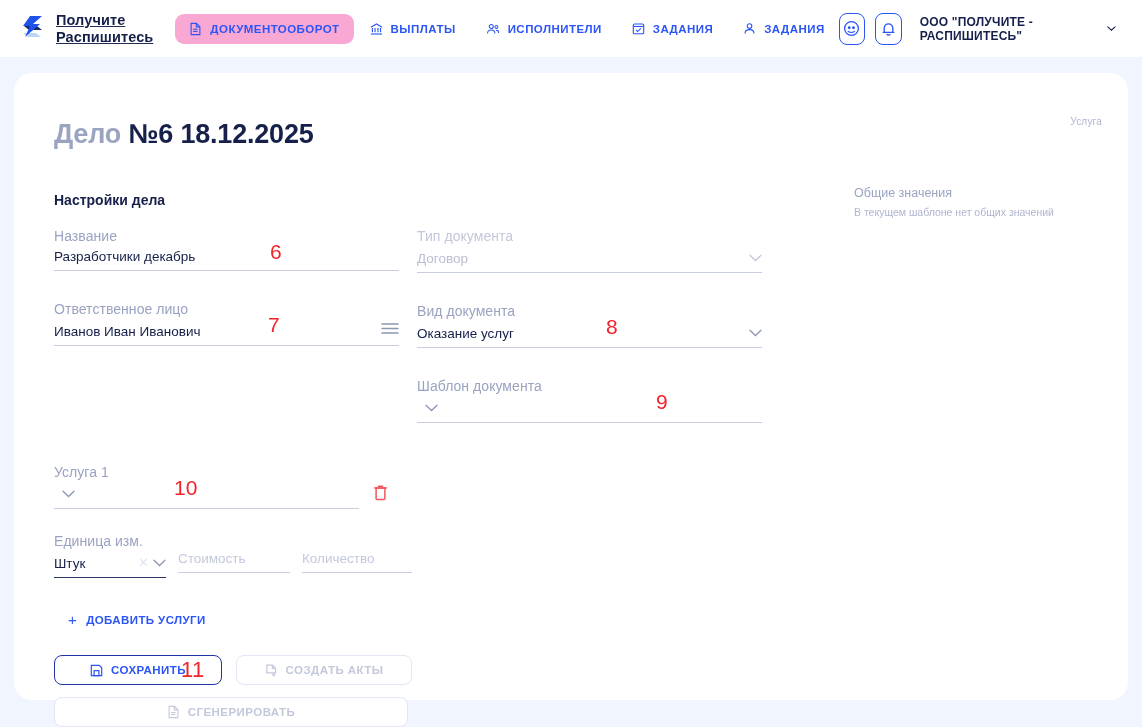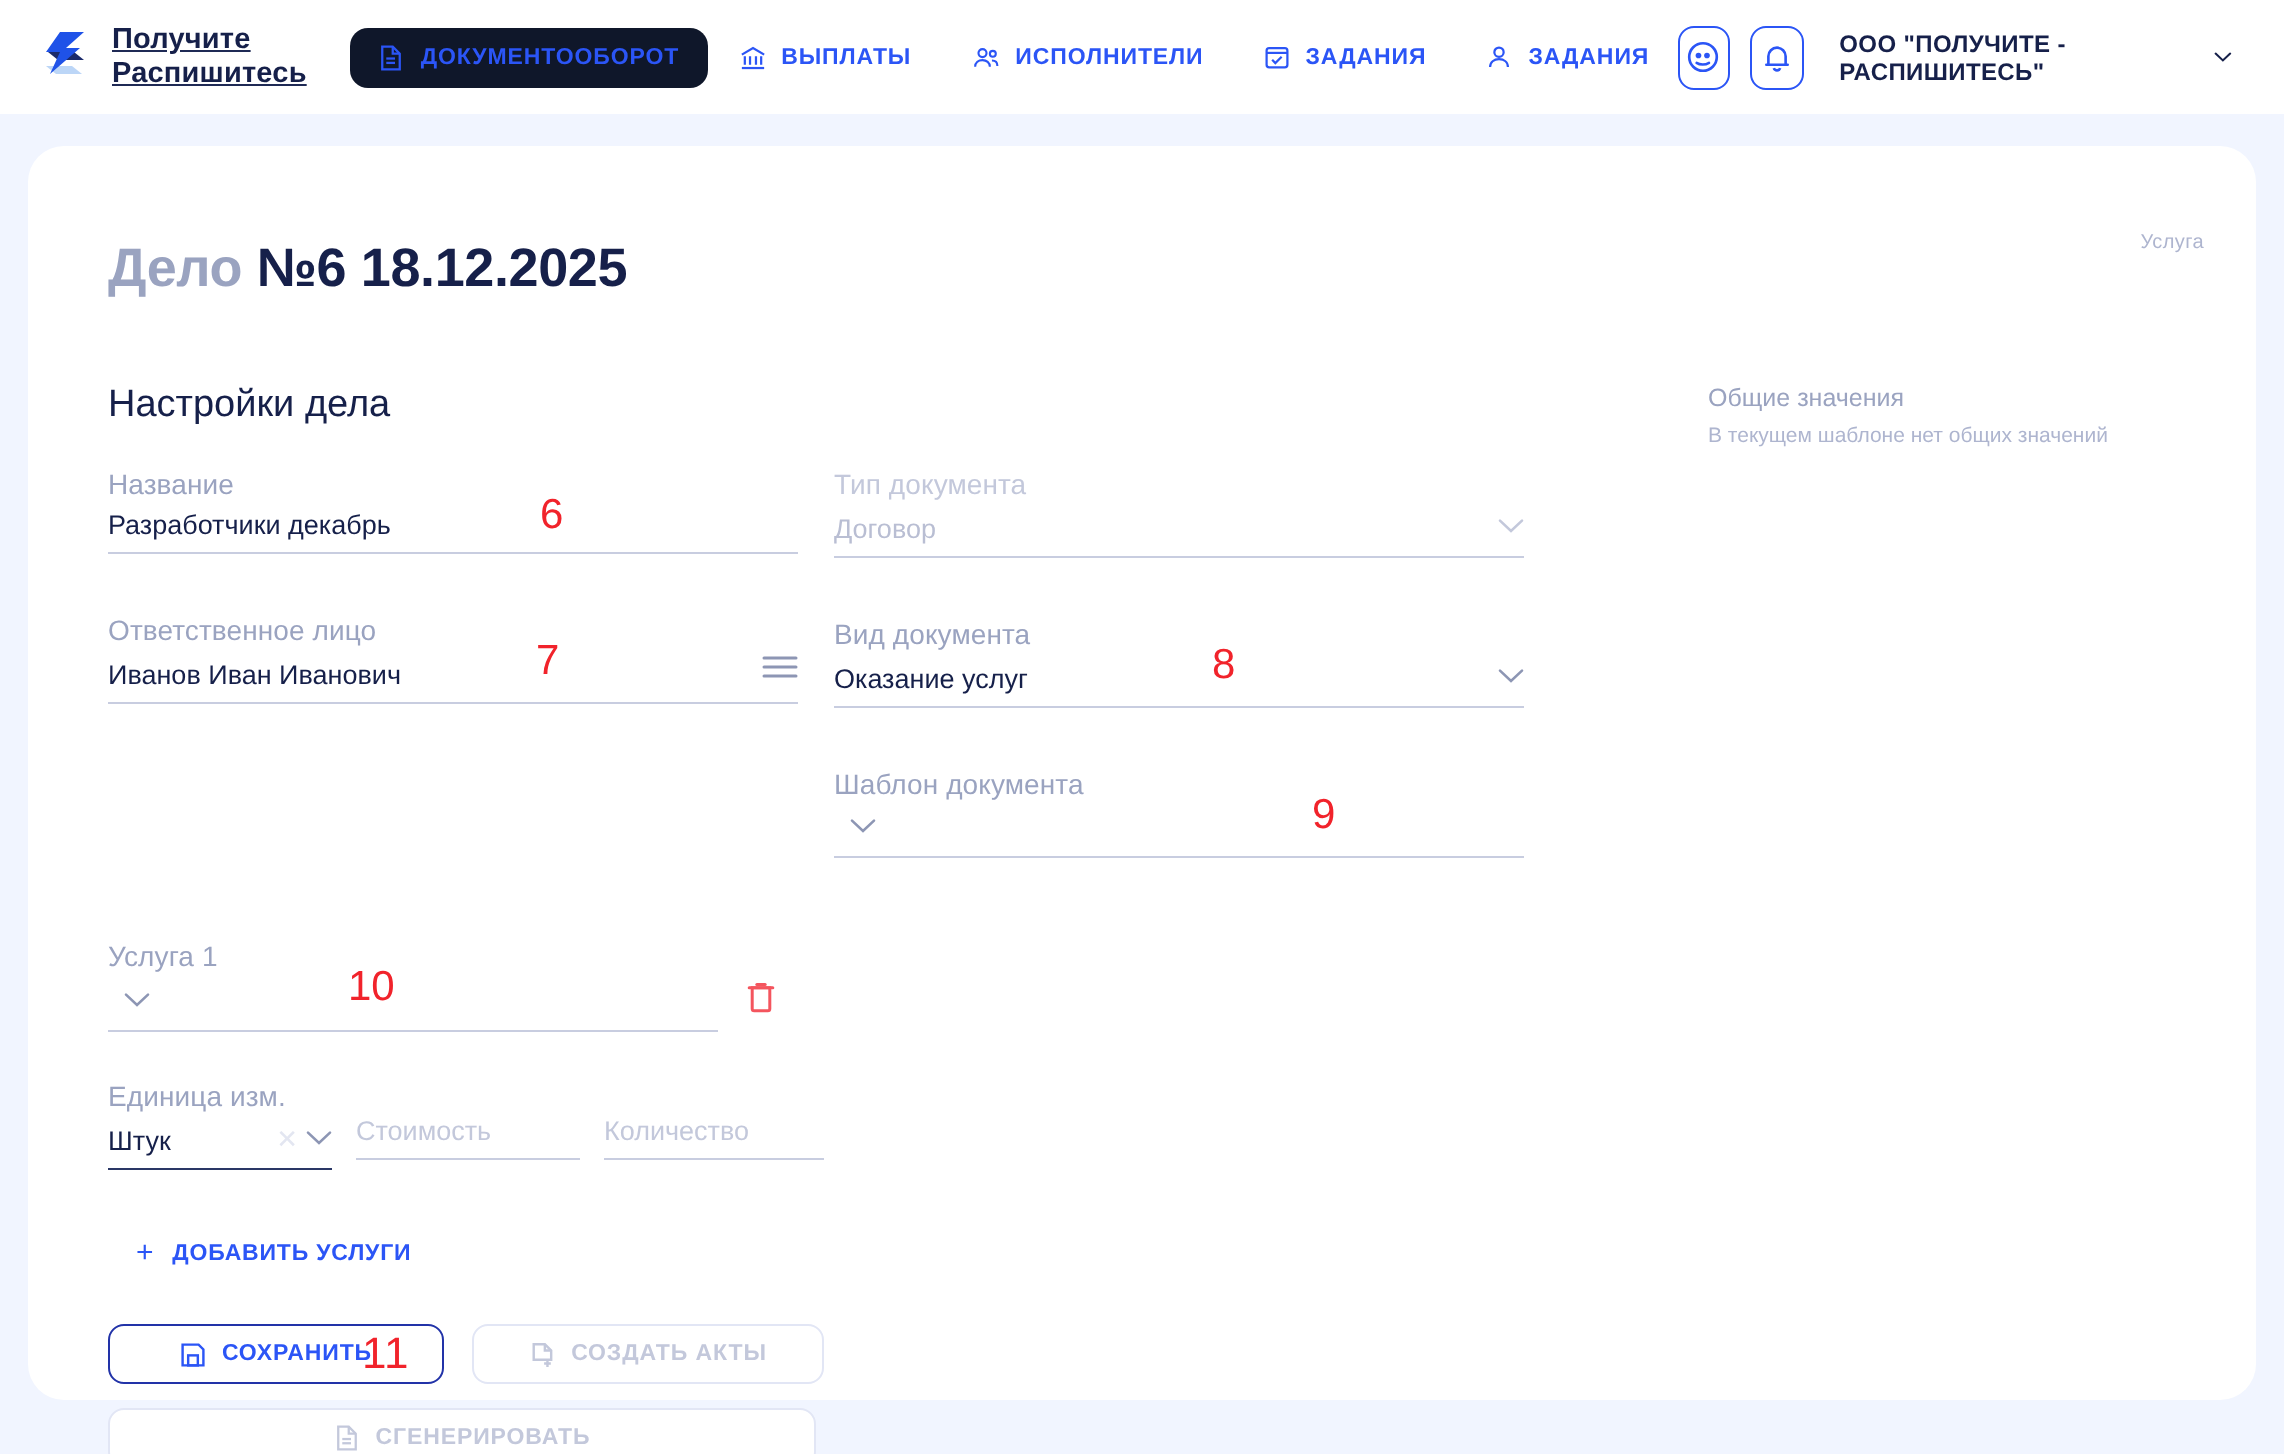--- a/index.html
+++ b/index.html
@@ -54,21 +54,21 @@
     padding: 8px 14px;
     border-radius: 9px;
     font-size: 11.5px;
     font-weight: 700;
     letter-spacing: .45px;
     color: #2b55f6;
     cursor: pointer;
     white-space: nowrap;
     background: transparent;
   }
-  .nav-item.active { background: #0f172a; }
+  .nav-item.active { background: #f9a8d4; }
   .nav-item svg { display: block; }
 
   .header-right {
     margin-left: auto;
     display: flex;
     align-items: center;
     gap: 10px;
     padding-right: 8px;
   }
   .icon-btn {
@@ -114,22 +114,22 @@
     position: absolute;
     right: 26px;
     top: 43px;
     font-size: 10px;
     color: #aeb5cf;
     letter-spacing: .2px;
   }
 
   .section-title {
     margin-top: 42px;
-    font-size: 19px;
-    font-weight: 400;
+    font-size: 14px;
+    font-weight: 700;
     color: #16204a;
   }
 
   
   .form-area { position: relative; margin-top: 20px; }
   .col { position: absolute; top: 0; }
   .col-left  { left: 0;   width: 345px; }
   .col-right { left: 363px; width: 345px; }
   .col-side  { left: 800px; width: 270px; }
 

